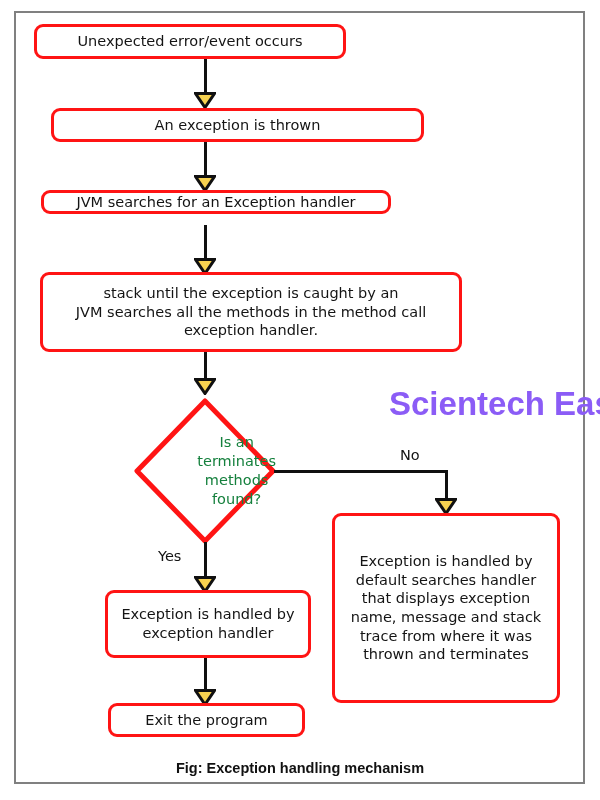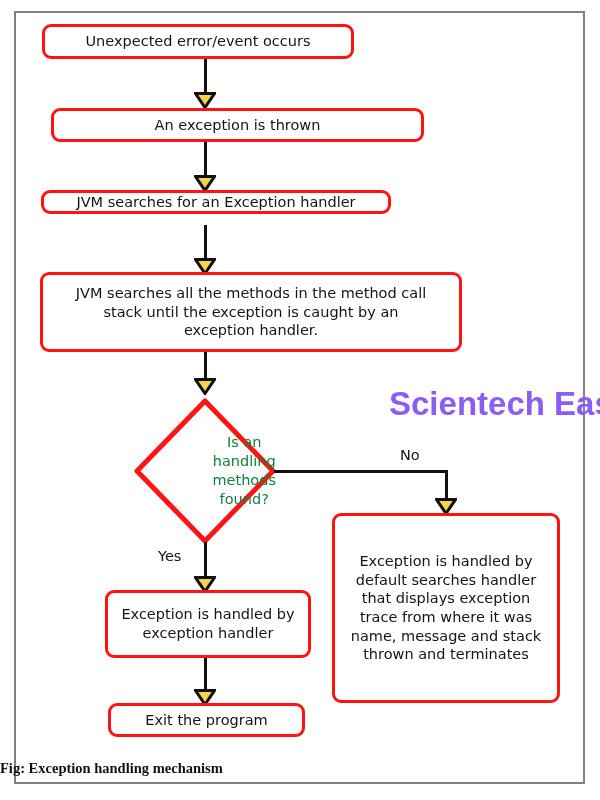--- a/index.html
+++ b/index.html
@@ -99,35 +99,35 @@
     position: absolute;
     font-family: "Liberation Sans", sans-serif;
     font-weight: bold;
     font-size: 33px;
     color: #8b5cf6;
     letter-spacing: 0px;
     white-space: nowrap;
   }
   .caption {
     position: absolute;
-    font-family: Liberation Serif, serif;
+    font-family: Liberation Sans, sans-serif;
     font-weight: bold;
     font-size: 14.5px;
     color: #111111;
     white-space: nowrap;
-    text-align: left;
+    text-align: center;
   }
 </style>
 </head>
 <body>
 
 <div id="page">
   <div class="page-border"></div>
 
-  <div class="node" style="left:42px; top:24px; width:312px; height:35px;">
+  <div class="node" style="left:34px; top:24px; width:312px; height:35px;">
     <span>Unexpected error/event occurs</span>
   </div>
 
   <div class="line-v" style="left:204px; top:59px; height:36px;"></div>
   <div class="arrow-head" style="left:194px; top:92px;">
     <svg width="22" height="17" viewBox="0 0 22 17">
       <polygon points="1.5,1.5 20.5,1.5 11,15.5" fill="#f7d250" stroke="#101010" stroke-width="3" stroke-linejoin="miter"></polygon>
     </svg>
   </div>
 
@@ -147,61 +147,61 @@
   </div>
 
   <div class="line-v" style="left:204px; top:225px; height:40px;"></div>
   <div class="arrow-head" style="left:194px; top:258px;">
     <svg width="22" height="17" viewBox="0 0 22 17">
       <polygon points="1.5,1.5 20.5,1.5 11,15.5" fill="#f7d250" stroke="#101010" stroke-width="3" stroke-linejoin="miter"></polygon>
     </svg>
   </div>
 
   <div class="node" style="left:40px; top:272px; width:422px; height:80px; flex-direction:column;">
+    <span>stack until the exception is caught by an</span>
     <span>JVM searches all the methods in the method call</span>
-    <span>stack until the exception is caught by an</span>
     <span>exception handler.</span>
   </div>
 
   <div class="line-v" style="left:204px; top:352px; height:32px;"></div>
   <div class="arrow-head" style="left:194px; top:378px;">
     <svg width="22" height="17" viewBox="0 0 22 17">
       <polygon points="1.5,1.5 20.5,1.5 11,15.5" fill="#f7d250" stroke="#101010" stroke-width="3" stroke-linejoin="miter"></polygon>
     </svg>
   </div>
 
   <div class="diamond-wrap" style="left:134px; top:398px; width:142px; height:146px;">
     <svg class="diamond-shape" viewBox="0 0 142 146">
       <polygon points="71,3 139,73 71,143 3,73" fill="#ffffff" stroke="#ff1414" stroke-width="5" stroke-linejoin="round"></polygon>
     </svg>
     <div class="diamond-label">
       <div>
         <div>Is an</div>
-        <div>handling</div>
+        <div>terminates</div>
         <div>methods</div>
         <div>found?</div>
       </div>
     </div>
   </div>
 
   <div class="line-h" style="left:274px; top:470px; width:174px;"></div>
   <div class="line-v" style="left:445px; top:470px; height:34px;"></div>
   <div class="arrow-head" style="left:435px; top:498px;">
     <svg width="22" height="17" viewBox="0 0 22 17">
       <polygon points="1.5,1.5 20.5,1.5 11,15.5" fill="#f7d250" stroke="#101010" stroke-width="3" stroke-linejoin="miter"></polygon>
     </svg>
   </div>
   <div class="edge-label" style="left:400px; top:447px;">No</div>
 
   <div class="node" style="left:332px; top:513px; width:228px; height:190px; flex-direction:column;">
     <span>Exception is handled by</span>
     <span>default searches handler</span>
     <span>that displays exception</span>
+    <span>name, message and stack</span>
     <span>trace from where it was</span>
-    <span>name, message and stack</span>
     <span>thrown and terminates</span>
   </div>
 
   <div class="line-v" style="left:204px; top:542px; height:40px;"></div>
   <div class="arrow-head" style="left:194px; top:576px;">
     <svg width="22" height="17" viewBox="0 0 22 17">
       <polygon points="1.5,1.5 20.5,1.5 11,15.5" fill="#f7d250" stroke="#101010" stroke-width="3" stroke-linejoin="miter"></polygon>
     </svg>
   </div>
   <div class="edge-label" style="left:158px; top:548px;">Yes</div>

